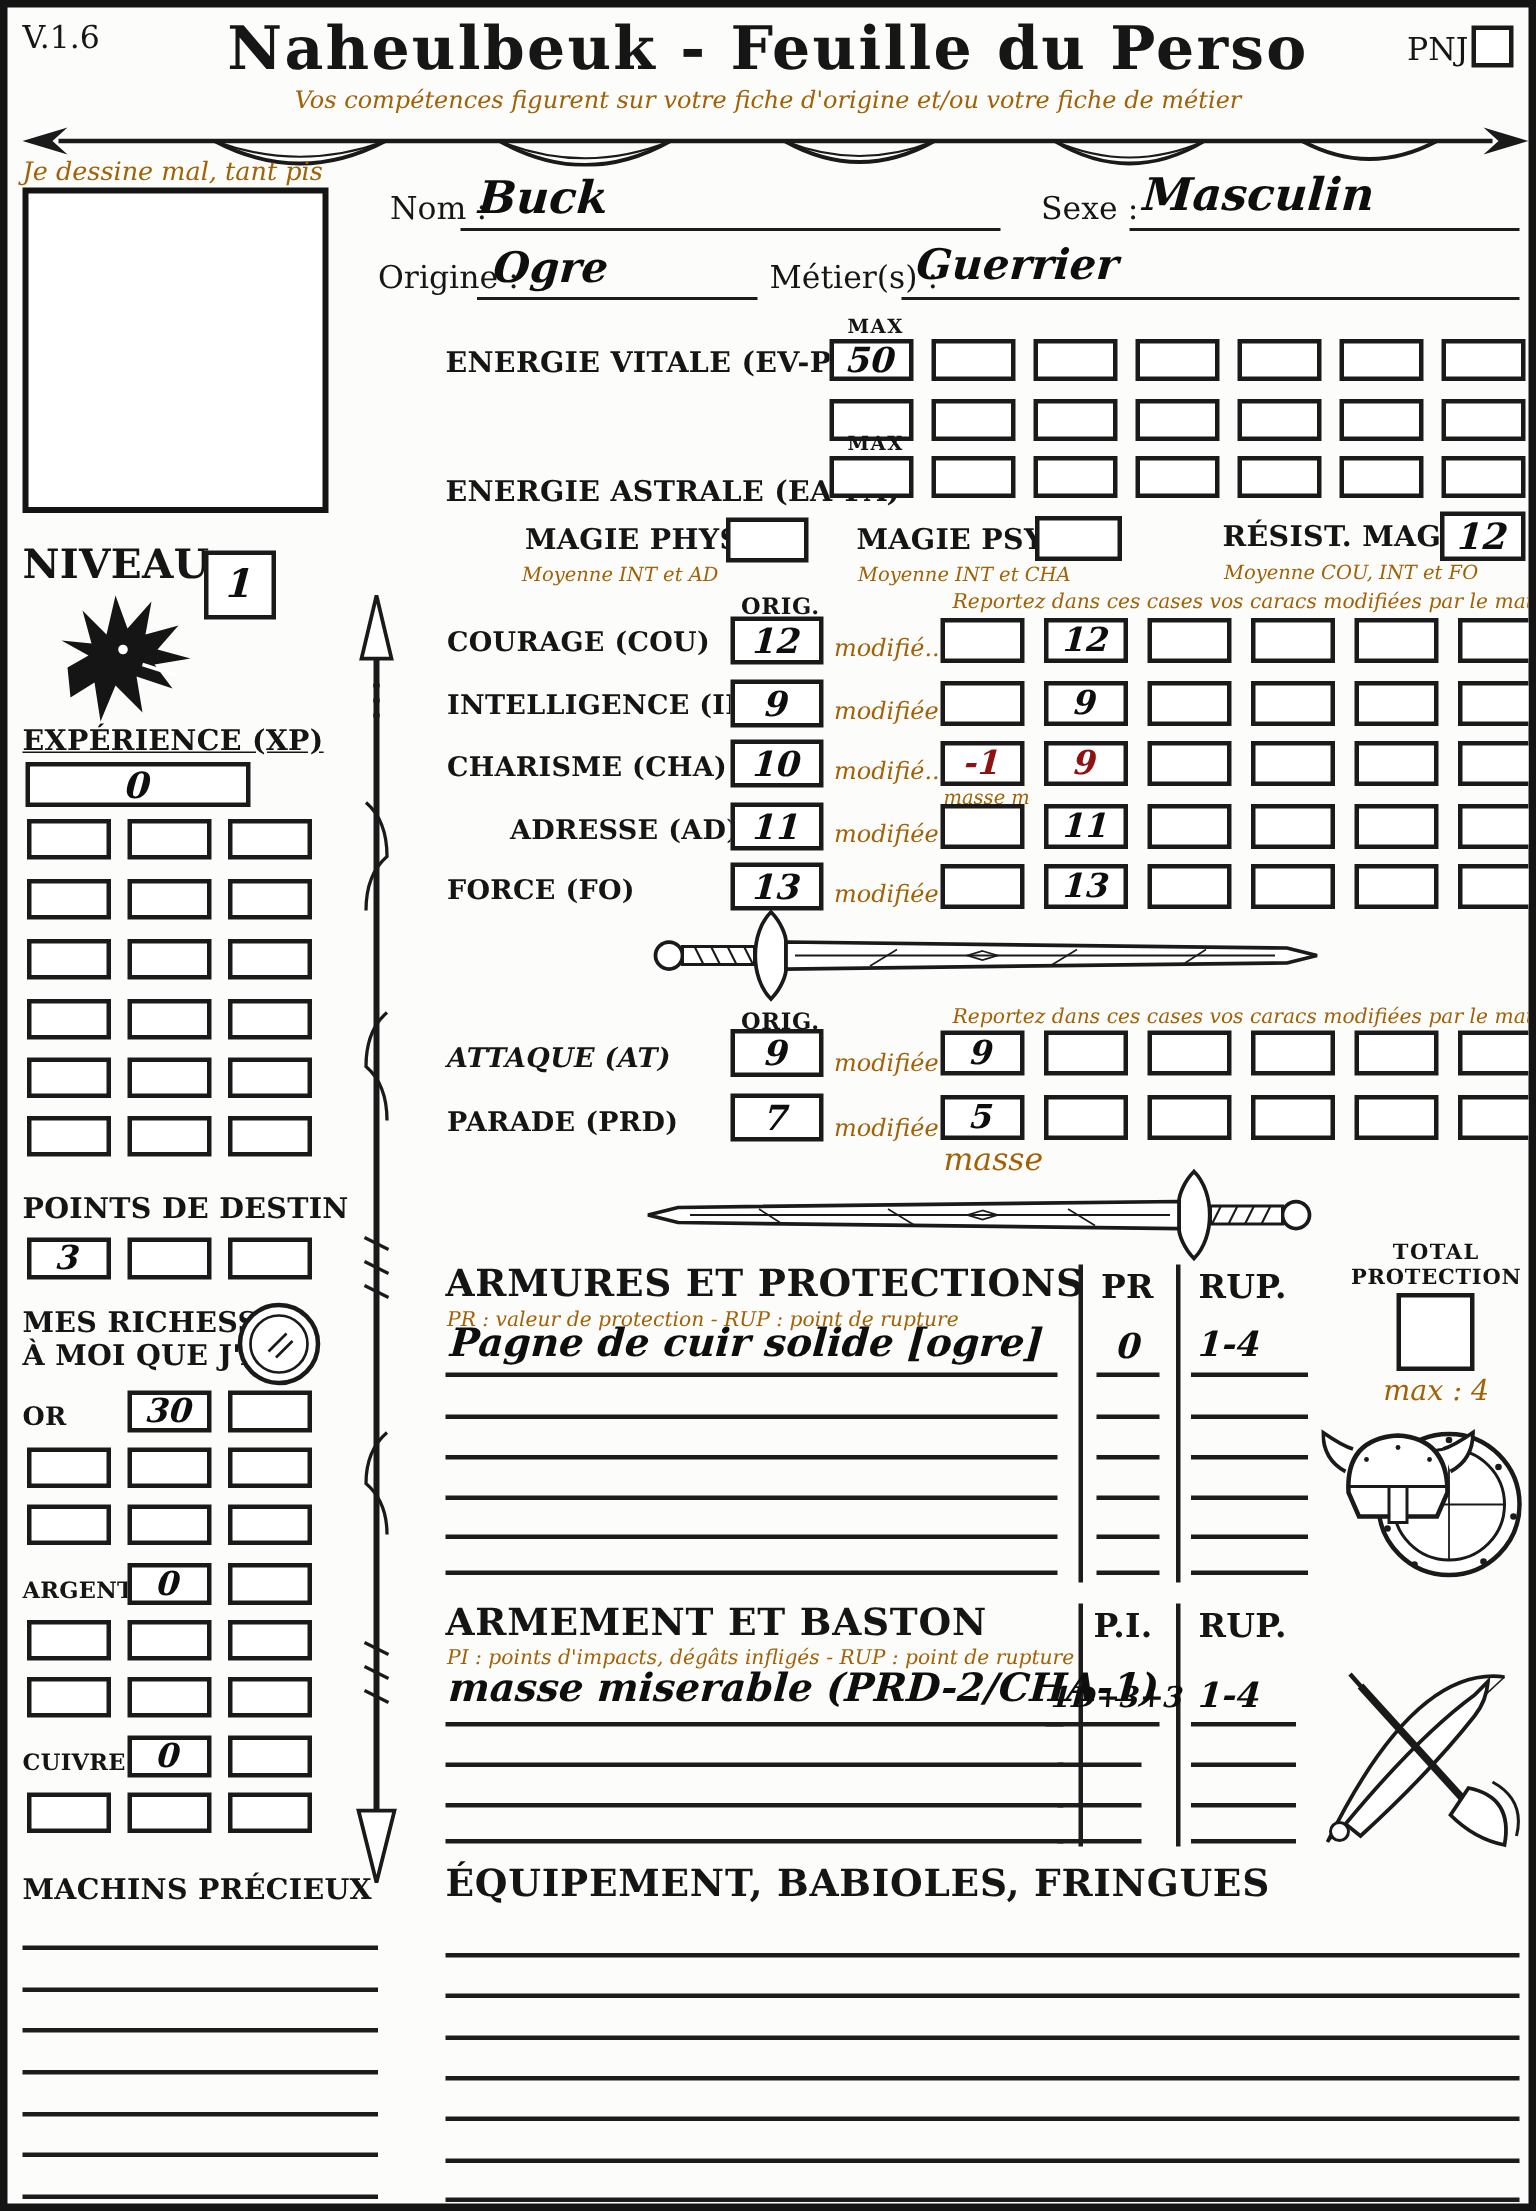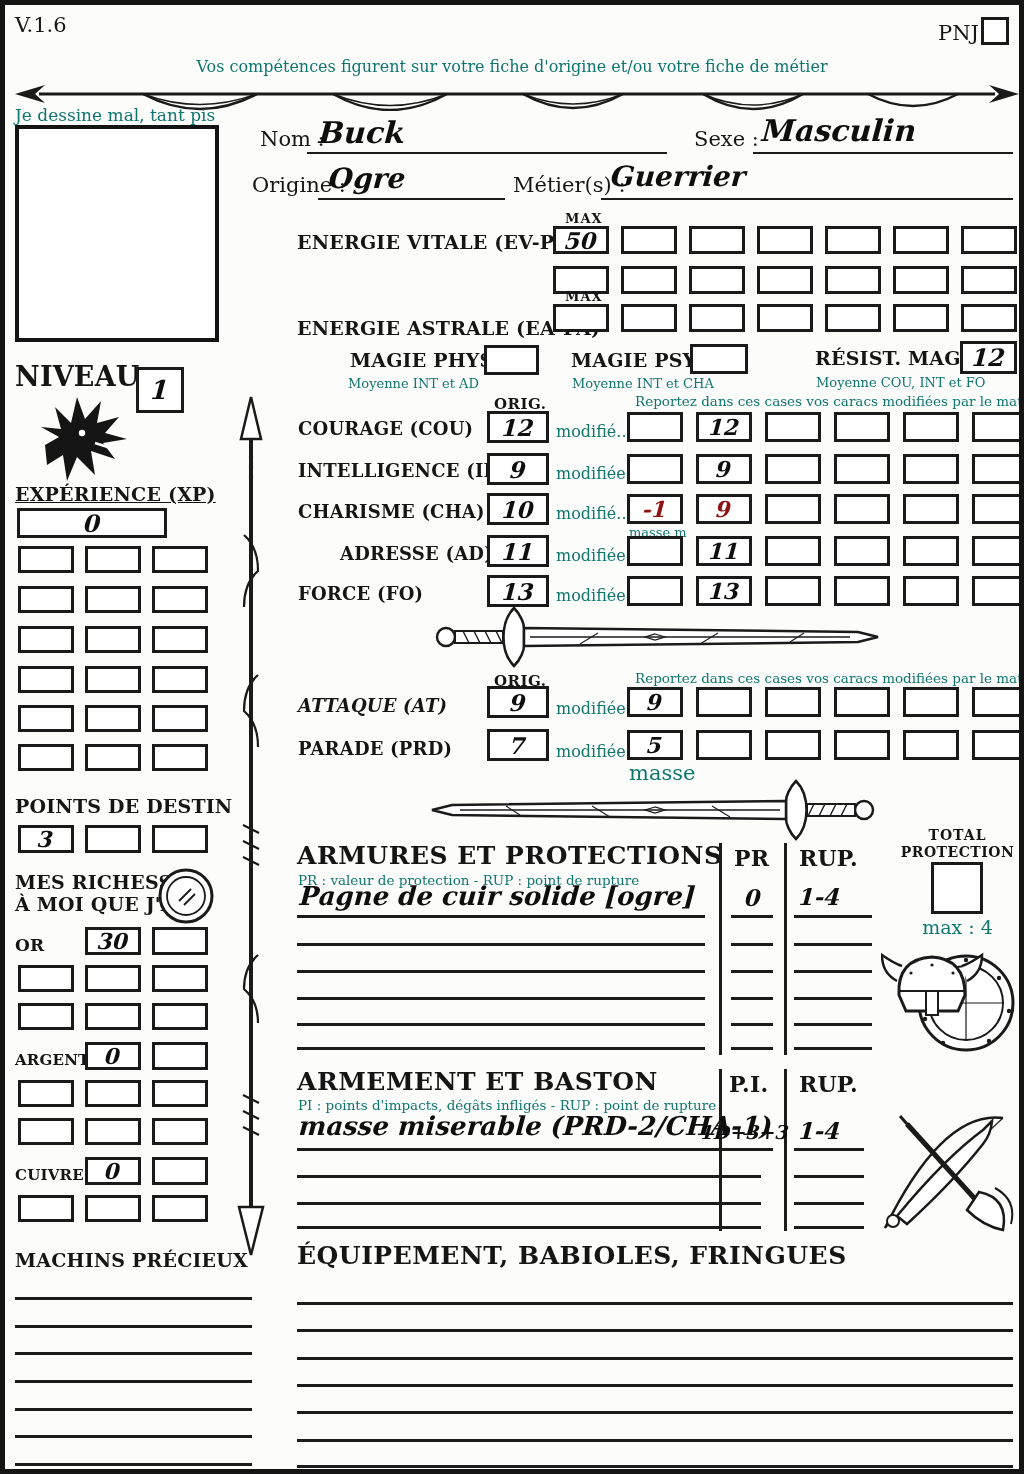--- a/index.html
+++ b/index.html
@@ -3,37 +3,38 @@
 <meta charset="utf-8">
 <style>
   html,body{margin:0;padding:0;background:#888;}
   .sheet{
     position:relative;width:1024px;height:1474px;margin:0 auto;
     background:#fcfcfb;border:5px solid #141414;box-sizing:border-box;
     font-family:"DejaVu Serif",serif;color:#161616;overflow:hidden;
   }
   .abs{position:absolute;}
   .lbl{font-family:"DejaVu Serif",serif;font-weight:700;color:#151515;letter-spacing:.2px;white-space:nowrap;}
-  .scr{font-family:"DejaVu Serif",serif;color:#0f766e;white-space:nowrap;}
+  .scr{font-family:"DejaVu Serif",serif;font-style:italic;color:#a16207;white-space:nowrap;}
   .hand{font-family:"DejaVu Serif",serif;font-style:italic;font-weight:700;color:#0e0e0e;white-space:nowrap;transform:skewX(-4deg);}
   .red{color:#8e1212 !important;}
   .bx{border:3px solid #1a1a1a;background:#fff;box-sizing:border-box;display:flex;align-items:center;justify-content:center;}
   .rule{position:absolute;height:3px;background:#1c1c1c;}
   .rule2{position:absolute;height:2px;background:#1c1c1c;}
   .vline{position:absolute;width:3px;background:#1c1c1c;}
   .frow{position:absolute;display:flex;}
   .title{font-family:"DejaVu Serif",serif;font-weight:700;letter-spacing:1.5px;}
   svg{display:block;}
 </style>
 </head>
 <body>
 
 <div class="sheet">
 
   <div class="abs" style="left:10px;top:8px;font-size:21px;">V.1.6</div>
+  <div class="abs title" style="left:110px;right:110px;top:4px;text-align:center;font-size:40px;">Naheulbeuk - Feuille du Perso</div>
   <div class="abs" style="left:933px;top:16px;font-size:21px;">PNJ</div>
   <div class="abs bx" style="left:976px;top:12px;width:28px;height:28px;"></div>
   <div class="abs scr" style="left:0;right:0;top:52px;text-align:center;font-size:16px;">Vos compétences figurent sur votre fiche d'origine et/ou votre fiche de métier</div>
 
   <div class="abs" style="left:8px;top:76px;">
     <svg width="1008" height="30" viewBox="0 0 1008 30">
       <line x1="26" y1="13" x2="982" y2="13" stroke="#1a1a1a" stroke-width="3"></line>
       <polygon points="2,13 32,4 22,13 32,22" fill="#1a1a1a"></polygon>
       <polygon points="1006,13 976,4 986,13 976,22" fill="#1a1a1a"></polygon>
       <path d="M130,13 q57,30 114,0" fill="none" stroke="#1a1a1a" stroke-width="2.5"></path>

